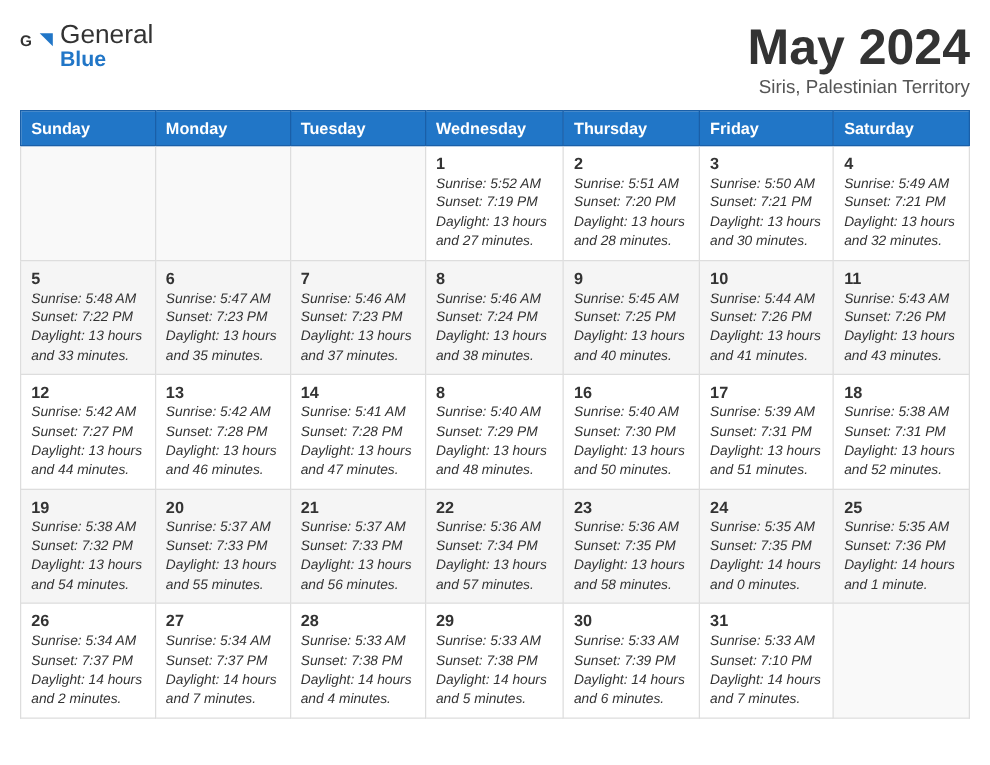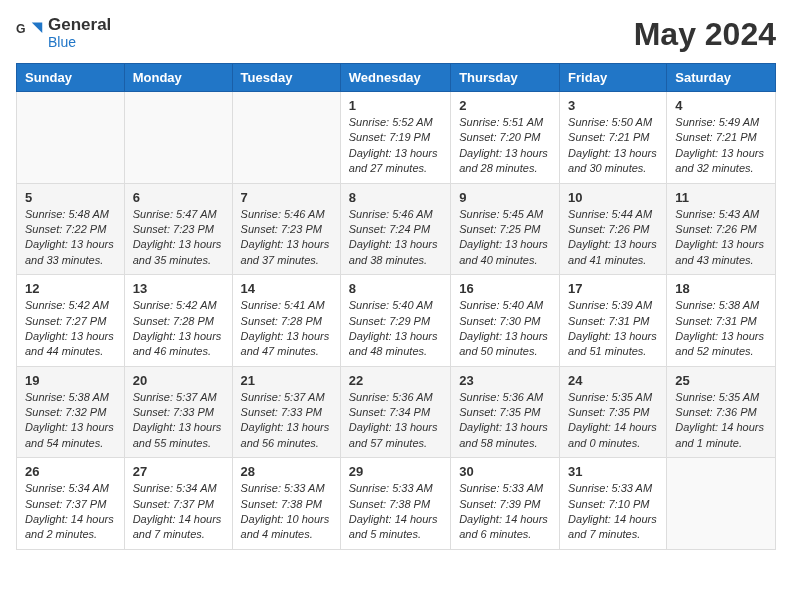--- a/index.html
+++ b/index.html
@@ -22,21 +22,21 @@
       gap: 4px;
     }
     .logo-icon {
       width: 28px;
       height: 28px;
     }
     .title-area {
       text-align: right;
     }
     .month-year {
-      font-size: 32px;
+      font-size: 40px;
       font-weight: bold;
       color: #333;
     }
     .location {
       font-size: 15px;
       color: #555;
     }
     .calendar {
       width: 100%;
       border-collapse: collapse;
@@ -80,28 +80,29 @@
 </head>
 <body>
 
 <div class="header">
   <div class="logo">
     <svg class="logo-icon" viewBox="0 0 32 32">
       <text x="0" y="16" font-size="14" font-weight="bold" fill="#333">G</text>
       <polygon points="18,4 30,4 30,16" fill="#2176c7"></polygon>
     </svg>
     <div>
-      <div style="font-size:17px;font-weight:bold;color:#333;line-height:1.1">
+      <div style="font-size:21px;font-weight:normal;color:#333;line-height:1.1">
         <span style="color:#333">General</span>
       </div>
-      <div style="font-size:14px;font-weight:normal;color:#2176c7;line-height:1.1">Blue</div>
+      <div style="font-size:17px;font-weight:bold;color:#2176c7;line-height:1.1">Blue</div>
     </div>
   </div>
   <div class="title-area">
     <div class="month-year">May 2024</div>
+    <div class="location">Siris, Palestinian Territory</div>
   </div>
 </div>
 
 <table class="calendar">
   <thead>
     <tr>
     <th>Sunday</th>
         <th>Monday</th>
         <th>Tuesday</th>
         <th>Wednesday</th>
@@ -337,21 +338,21 @@
             <div>Sunrise: 5:34 AM</div>
             <div>Sunset: 7:37 PM</div>
             <div>Daylight: 14 hours and 7 minutes.</div>
           </div>
         </td>
         <td>
           <div class="day-num">28</div>
           <div class="cell-content">
             <div>Sunrise: 5:33 AM</div>
             <div>Sunset: 7:38 PM</div>
-            <div>Daylight: 10 hours and 4 minutes.</div>
+            <div>Daylight: 14 hours and 4 minutes.</div>
           </div>
         </td>
         <td>
           <div class="day-num">29</div>
           <div class="cell-content">
             <div>Sunrise: 5:33 AM</div>
             <div>Sunset: 7:38 PM</div>
             <div>Daylight: 14 hours and 5 minutes.</div>
           </div>
         </td>

